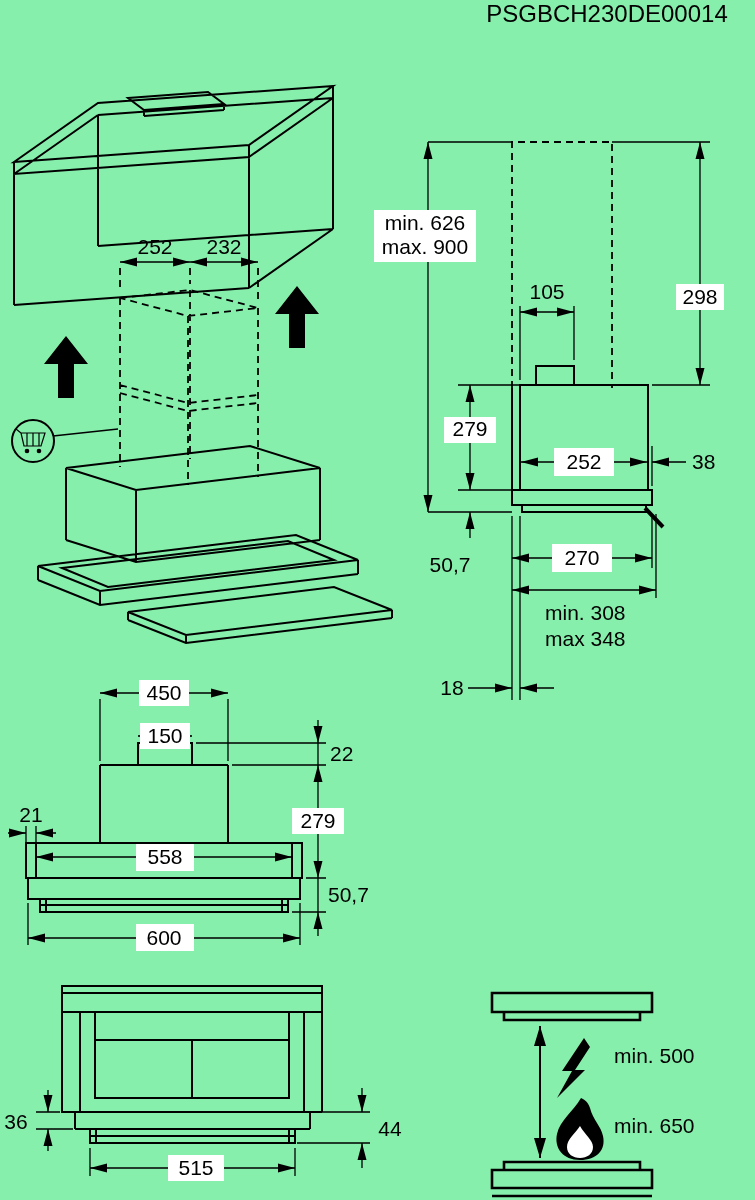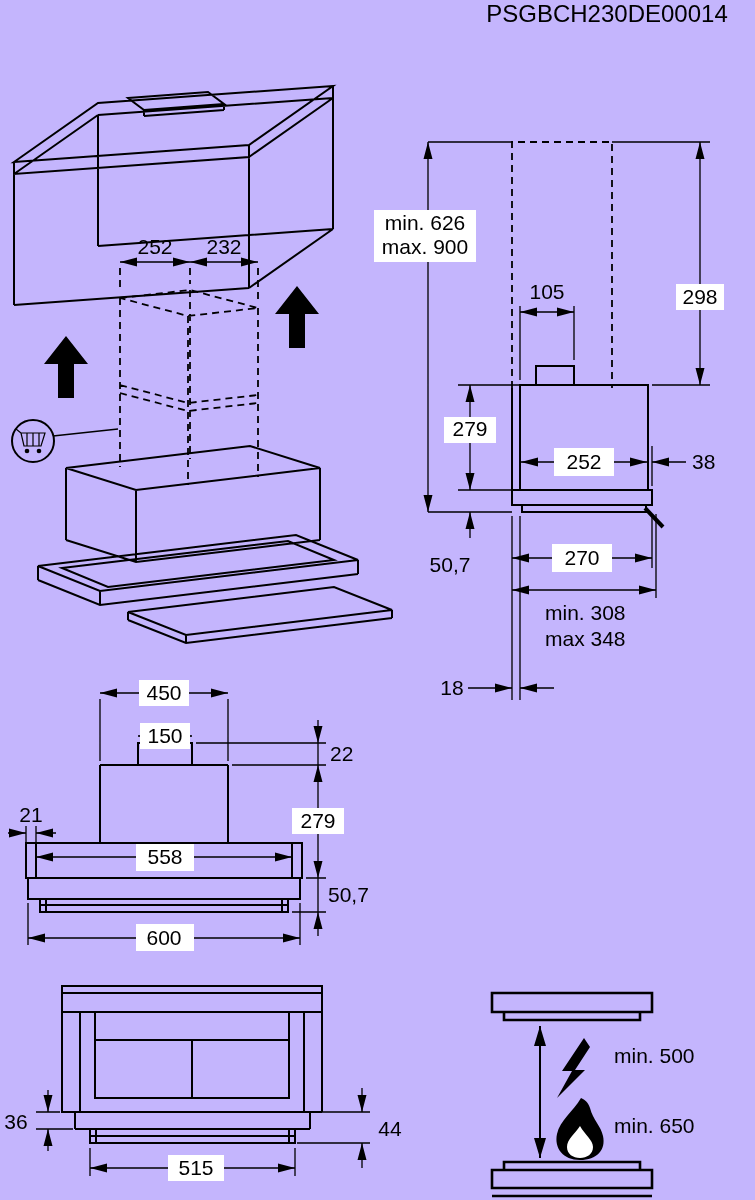--- a/index.html
+++ b/index.html
@@ -1,16 +1,16 @@
 <!DOCTYPE html>
 <html><head>
 <meta charset="utf-8">
 <style>
   html,body{margin:0;padding:0;background:#ffffff}
-  .stage{position:relative;width:755px;height:1200px;background:#c4b5fd;overflow:hidden}
+  .stage{position:relative;width:755px;height:1200px;background:#86efac;overflow:hidden}
   svg{display:block}
   text{font-family:"Liberation Sans","DejaVu Sans",sans-serif;font-size:21px;fill:#000}
   .t-title{font-size:24px}
   .obj{fill:none;stroke:#000;stroke-width:2;stroke-linejoin:miter}
   .obj-thick{fill:none;stroke:#000;stroke-width:2.6}
   .dash{fill:none;stroke:#000;stroke-width:1.8;stroke-dasharray:7 5}
   .dim{fill:none;stroke:#000;stroke-width:1.3}
   .thin{fill:none;stroke:#000;stroke-width:1.2}
   .ah{fill:#000;stroke:none}
   .solid{fill:#000;stroke:none}

